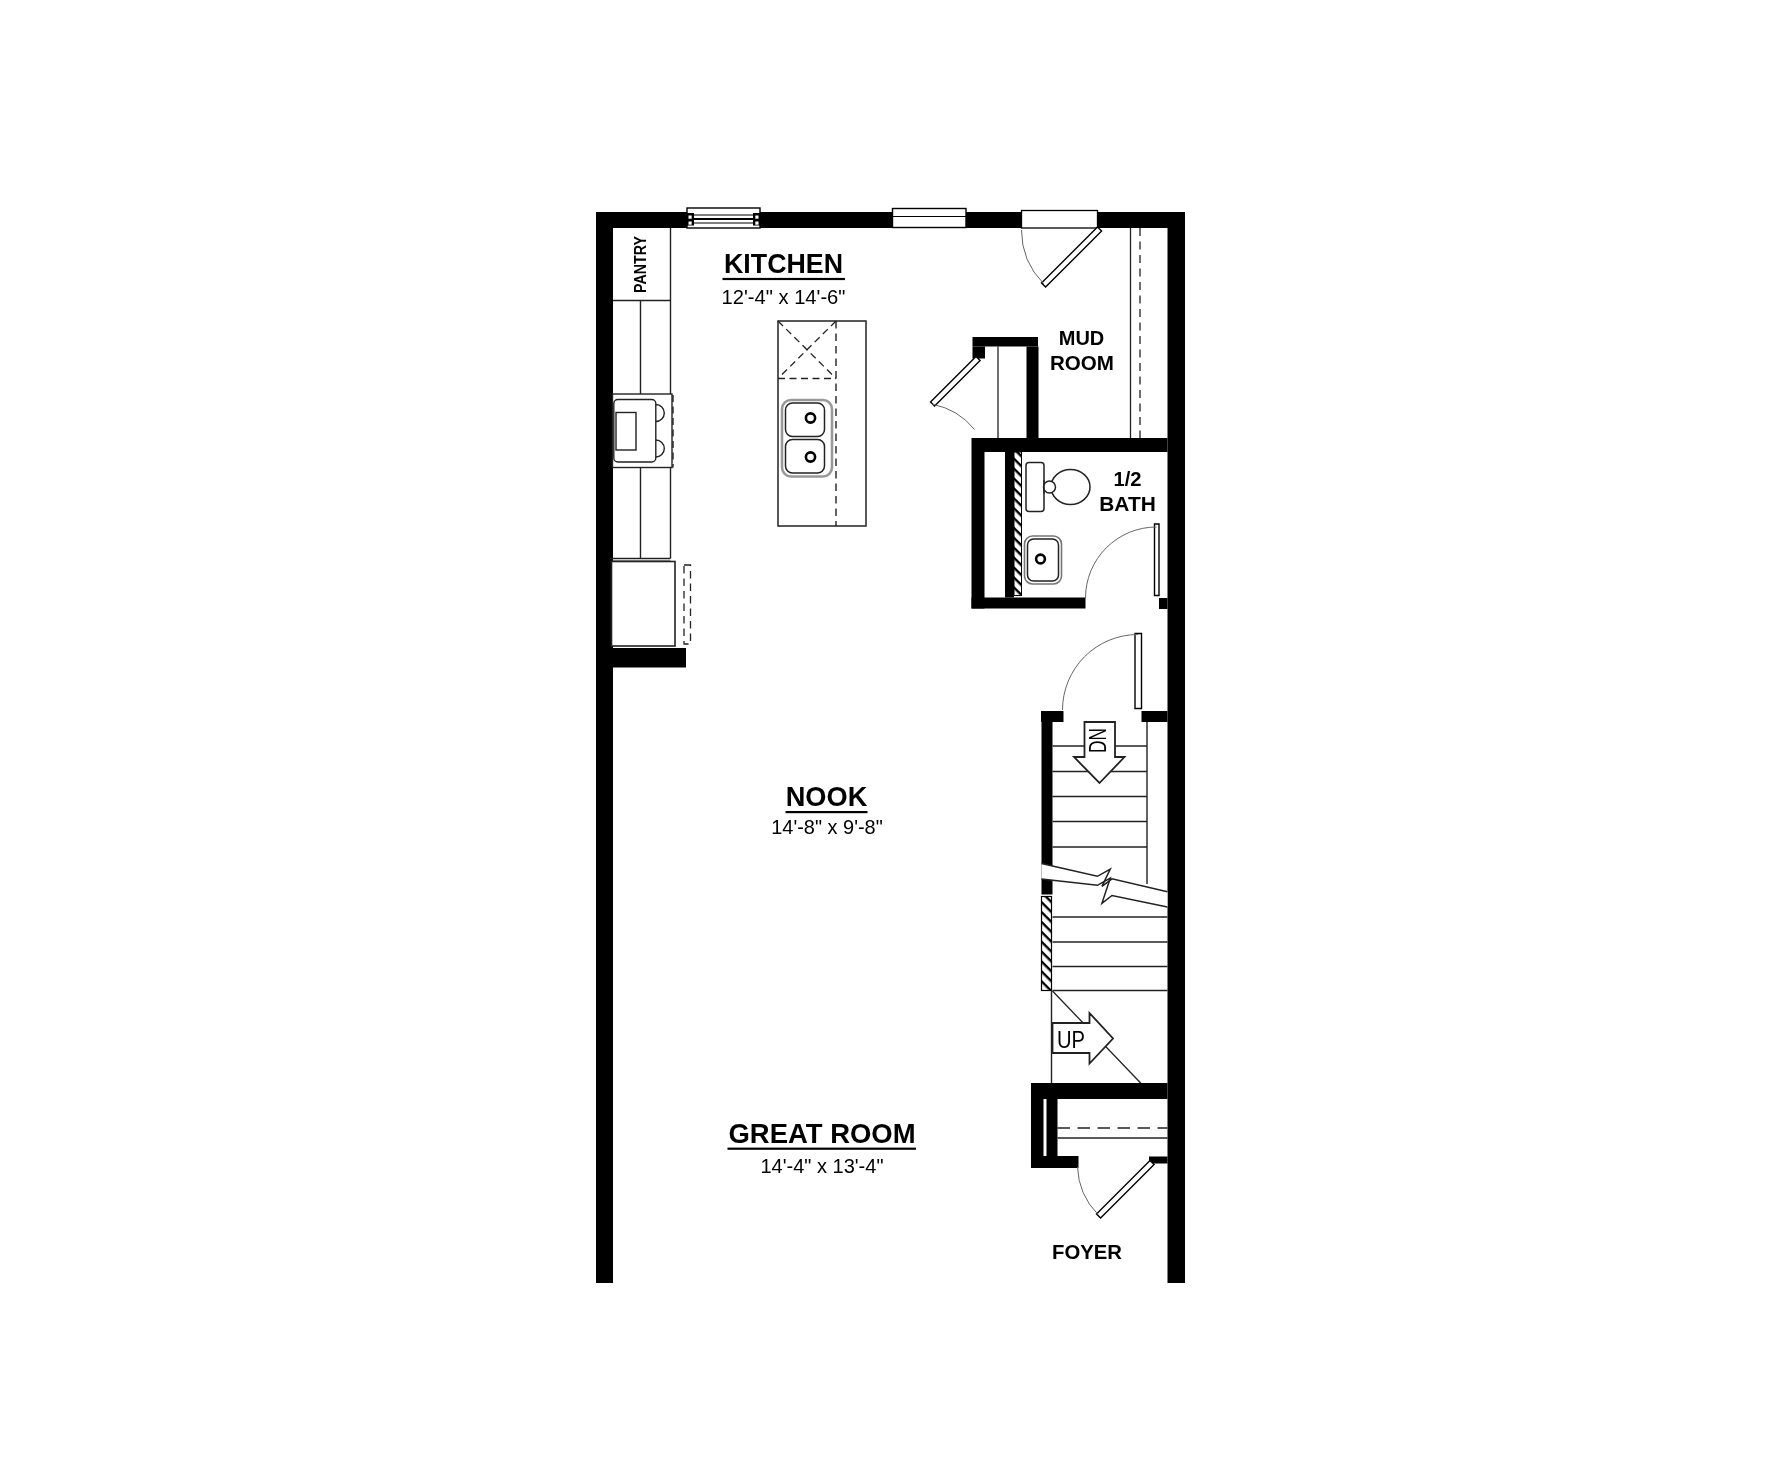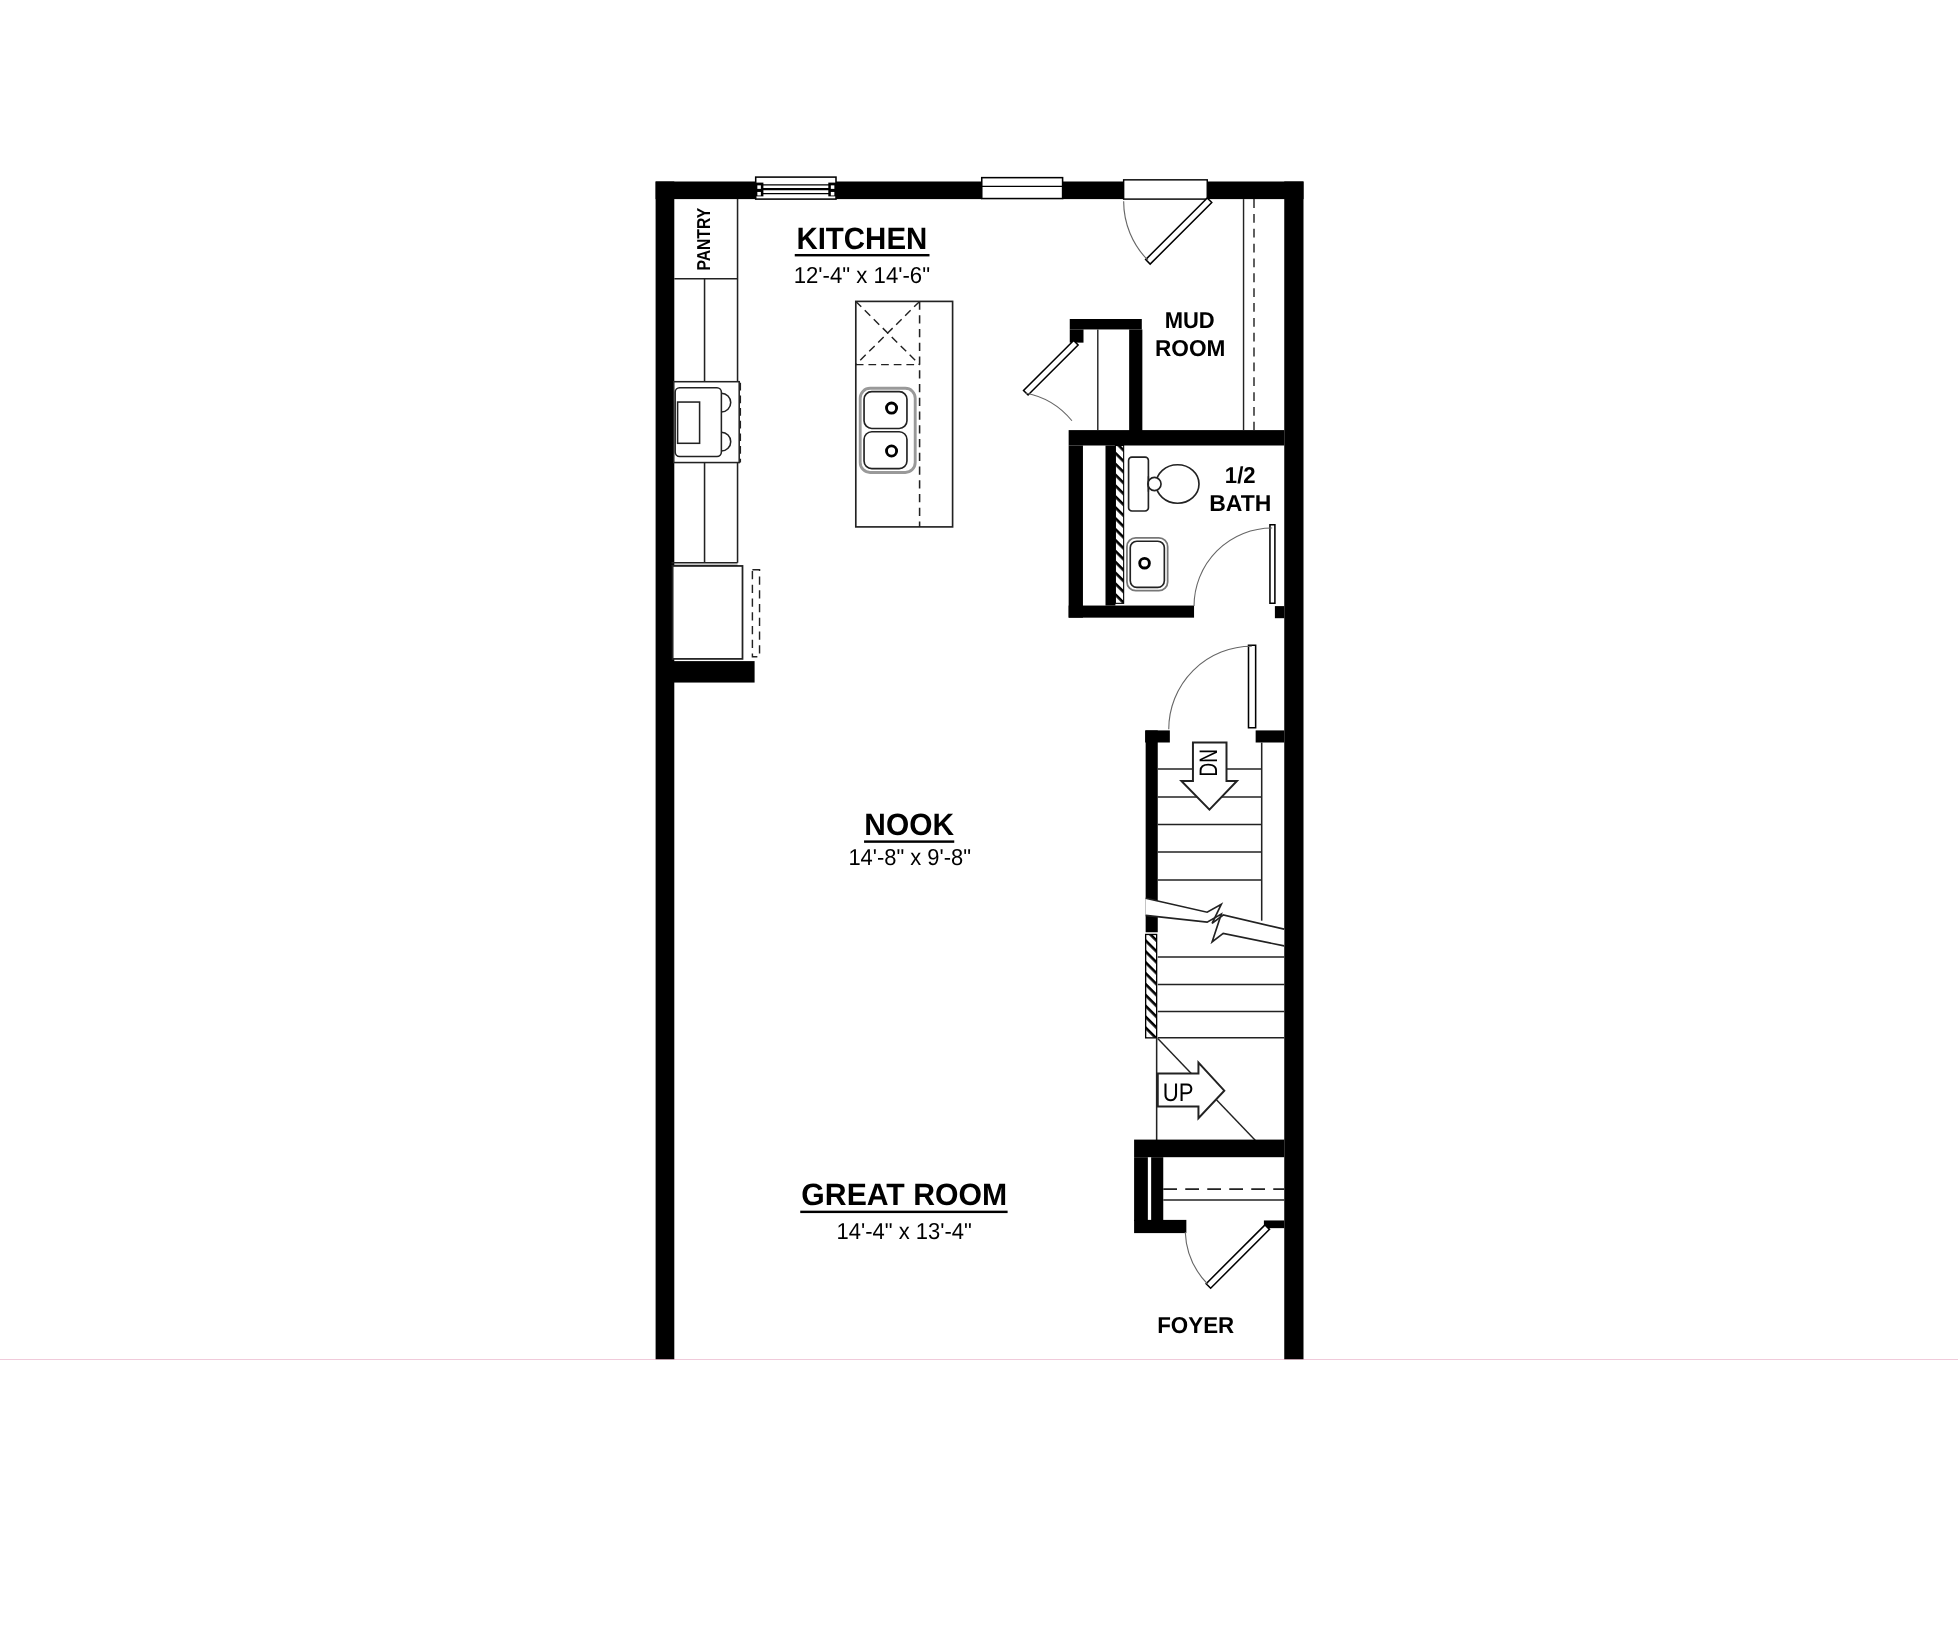--- a/index.html
+++ b/index.html
@@ -1,16 +1,16 @@
 <!DOCTYPE html>
 <html><head>
 <meta charset="utf-8">
 <style>
   html,body{margin:0;padding:0;background:#fff;}
-  .wrap{width:1780px;height:1236px;position:relative;background:#be185d;overflow:hidden;}
+  .wrap{width:1780px;height:1236px;position:relative;background:#c4b5fd;overflow:hidden;margin-top:47px;}
   text{font-family:"Liberation Sans", sans-serif;fill:#000;}
   .lbl{font-weight:bold;font-size:28px;}
   .dim{font-size:21px;}
   .sm{font-weight:bold;font-size:21px;}
   .tiny{font-weight:bold;font-size:17px;}
   .updn{font-size:23px;}
 </style>
 </head>
 <body>
 <div class="wrap">

